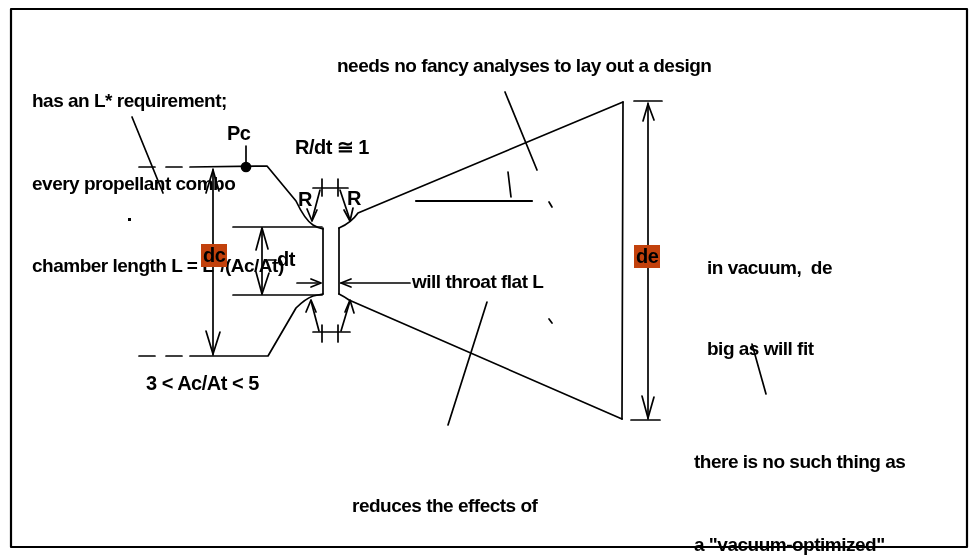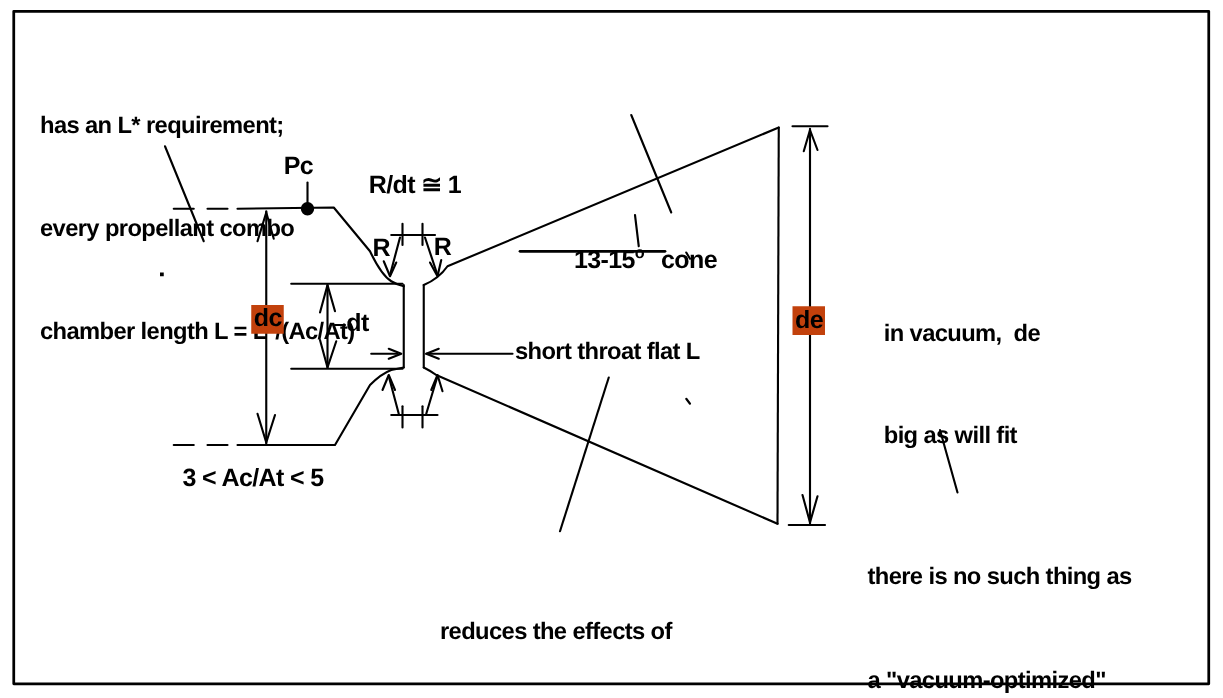--- a/index.html
+++ b/index.html
@@ -120,39 +120,37 @@
       </g>
     </g>
   </svg>
 
   <div class="lbl note" style="left:32px;top:32px;">
     <div>has an L* requirement;</div>
     <div>every propellant combo</div>
     <div>chamber length L = L*/(Ac/At)</div>
   </div>
 
+  <div class="lbl note" style="left:337px;top:52px;">needs no fancy analyses to lay out a design</div>
 
   <div class="lbl dim" style="left:227px;top:122px;">Pc</div>
 
   <div class="lbl dim" style="left:295px;top:135px;">R/dt ≅ 1</div>
 
   <div class="lbl dim" style="left:298px;top:188px;">R</div>
   <div class="lbl dim" style="left:347px;top:187px;">R</div>
 
-  <div class="lbl dim" style="left:439px;top:171px;">
-    <span>13-15</span><span class="sup">o</span><span class="coneword">cone</span>
-  </div>
 
   <div class="lbl dim onwhite" style="left:201px;top:244px;">dc</div>
 
   <div class="lbl dim" style="left:277px;top:248px;">dt</div>
 
   <div class="lbl dim onwhite" style="left:634px;top:245px;">de</div>
 
-  <div class="lbl note" style="left:412px;top:268px;">short throat flat L</div>
+  <div class="lbl note" style="left:412px;top:268px;">will throat flat L</div>
 
   <div class="lbl note tight" style="left:707px;top:200px;">
     <div>in vacuum,  de</div>
     <div>big as will fit</div>
     
   </div>
 
   <div class="lbl dim" style="left:146px;top:372px;">3 &lt; Ac/At &lt; 5</div>
 
   <div class="lbl note" style="left:352px;top:437px;">

